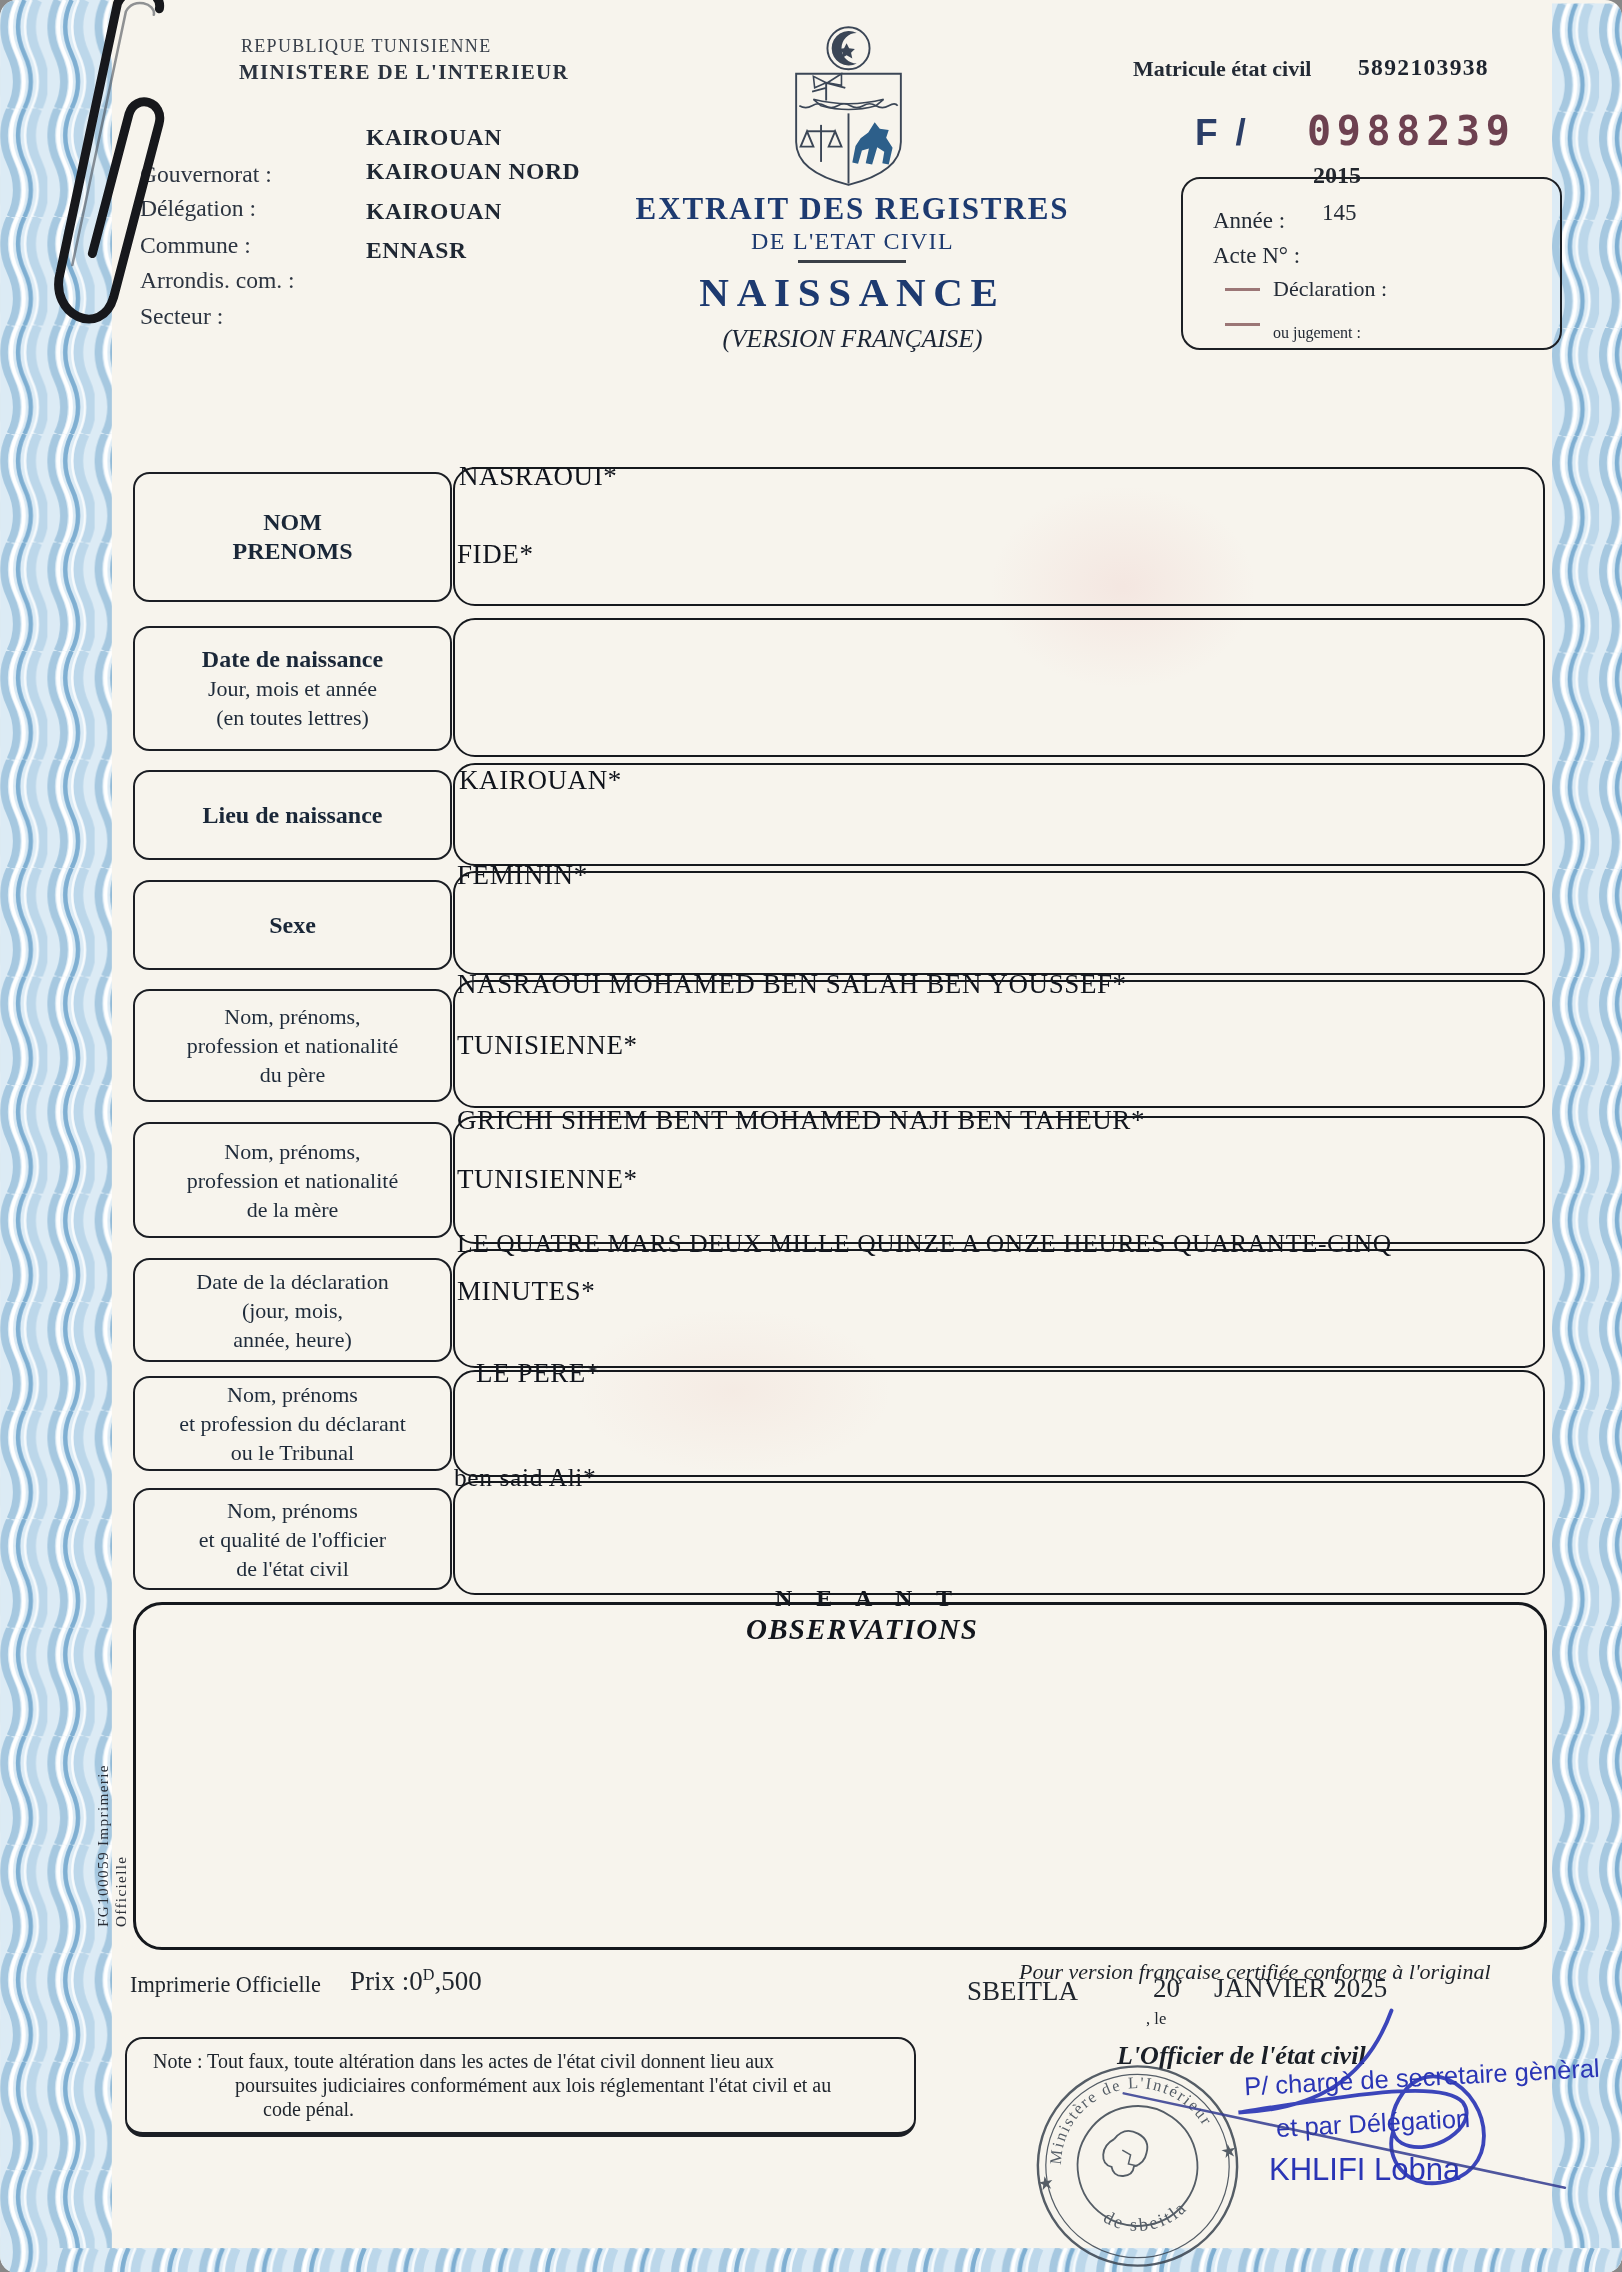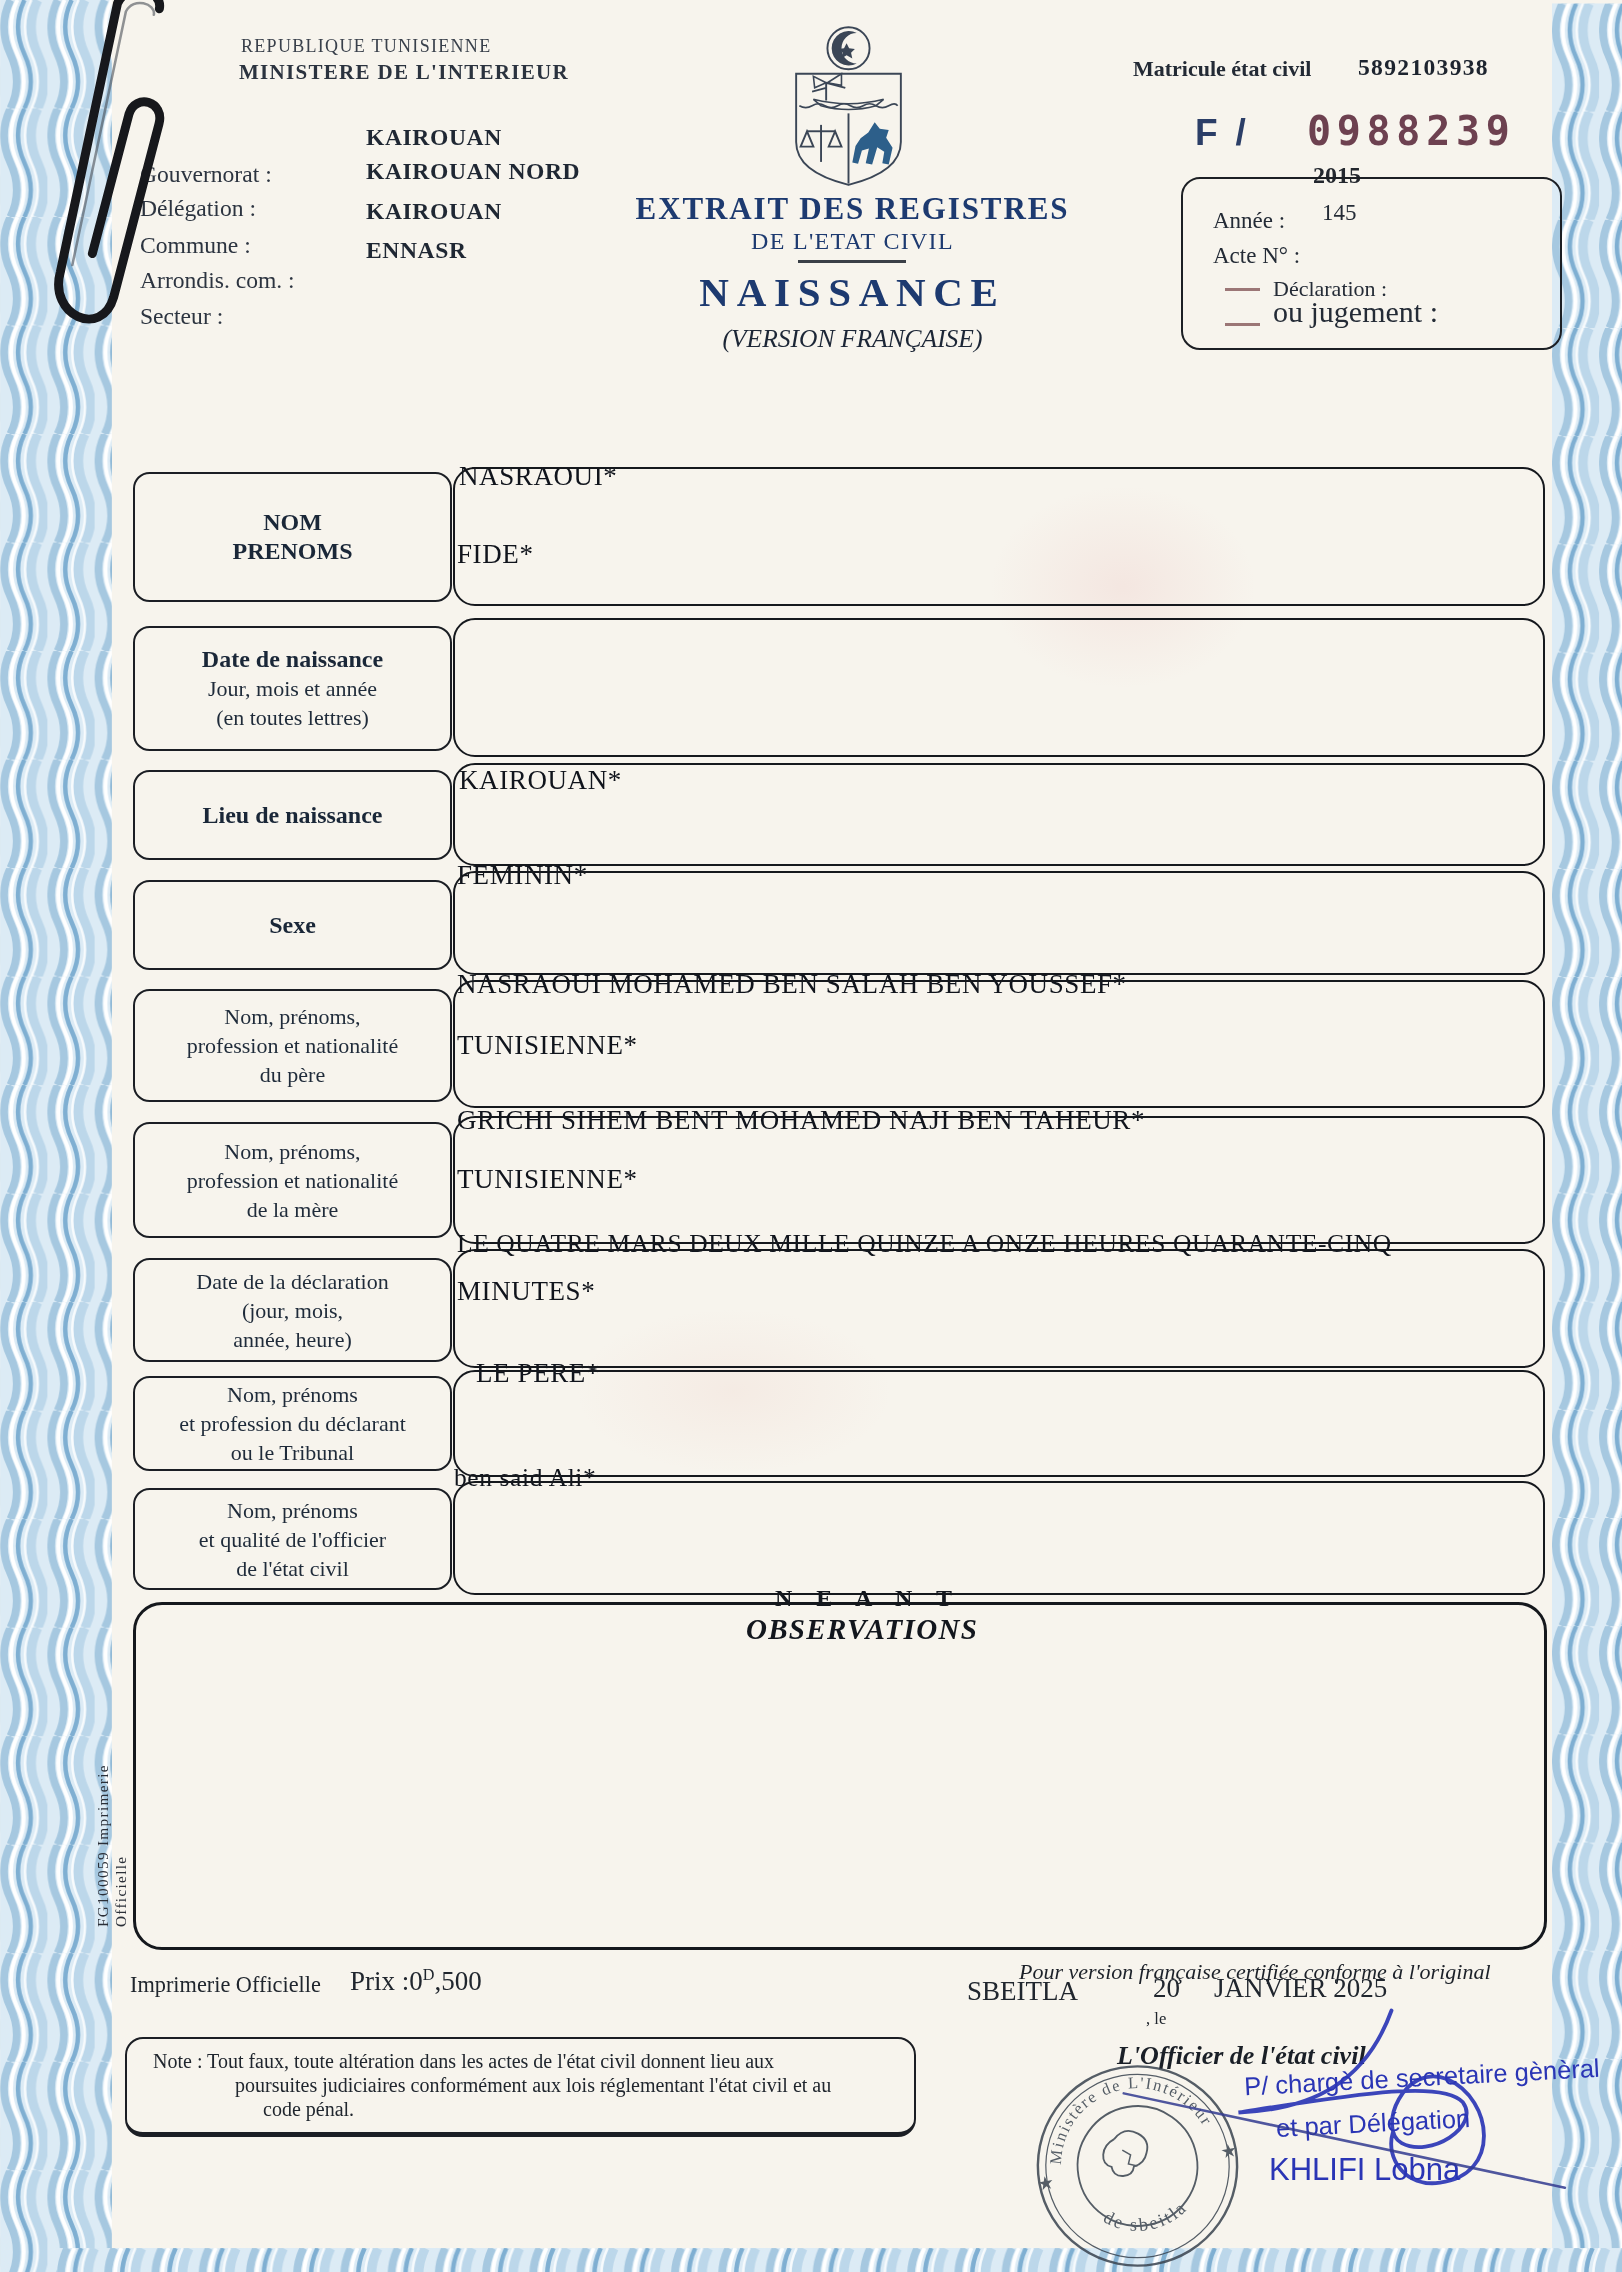--- a/index.html
+++ b/index.html
@@ -1,17 +1,17 @@
 <!DOCTYPE html>
 <html style="font-size:10.2px"><head>
 <meta charset="utf-8">
 <style>
   html,body{margin:0;padding:0;background:#888;}
   .page{position:relative;width:1622px;height:2273px;background:#f7f4ed;overflow:hidden;
-        font-family:"Liberation Serif",serif;color:#14181f;}
+        font-family:"Liberation Serif",serif;color:#14181f;border-radius:17px;}
   .abs{position:absolute;}
   .blotch{position:absolute;border-radius:50%;pointer-events:none;z-index:1;}
   
   .lbox{position:absolute;border:2.6px solid #1b1e24;border-radius:16.6px;background:transparent;
         z-index:4;display:flex;flex-direction:column;justify-content:center;align-items:center;}
   .lbox span{display:block;text-align:center;color:#1f2b3a;font-size:22px;line-height:29px;}
   .lbox span.b{font-weight:bold;font-size:24px;color:#1a2738;}
   .vbox{position:absolute;border:2.6px solid #15181d;border-radius:22px;background:transparent;z-index:3;}
   .val{position:absolute;color:#10141c;font-size:27px;letter-spacing:0.6px;z-index:2;white-space:nowrap;}
   .val.lc{font-size:25.5px;}
@@ -135,21 +135,21 @@
   <div class="serial-f">F /</div>
   <div class="serial-n">0988239</div>
   <div class="serial-y">2015</div>
   <div class="actebox"></div>
   <div class="acte-t" style="left:1213px;top:208px;">Année :</div>
   <div class="acte-t" style="left:1322px;top:200px;">145</div>
   <div class="acte-t" style="left:1213px;top:243px;">Acte N° :</div>
   <div class="dash" style="left:1225px;top:288px;"></div>
   <div class="acte-t" style="left:1273px;top:276px;font-size:22px;">Déclaration :</div>
   <div class="dash" style="left:1225px;top:323px;"></div>
-  <div class="acte-t" style="left:1273px;top:295px;font-size:30px;">ou jugement :</div>
+  <div class="acte-t" style="left:1273px;top:324px;font-size:16px;">ou jugement :</div>
 
   <div class="lbox" style="left:133px;top:472px;width:315px;height:126px;">
     <span class="b">NOM</span>
     <span class="b">PRENOMS</span>
   </div>
   <div class="vbox" style="left:453px;top:467px;width:1088px;height:135px;"></div>
   <div class="val" style="left:459px;top:461px;">NASRAOUI*</div>
   <div class="val" style="left:457px;top:539px;">FIDE*</div>
 
   <div class="lbox" style="left:133px;top:626px;width:315px;height:121px;">

